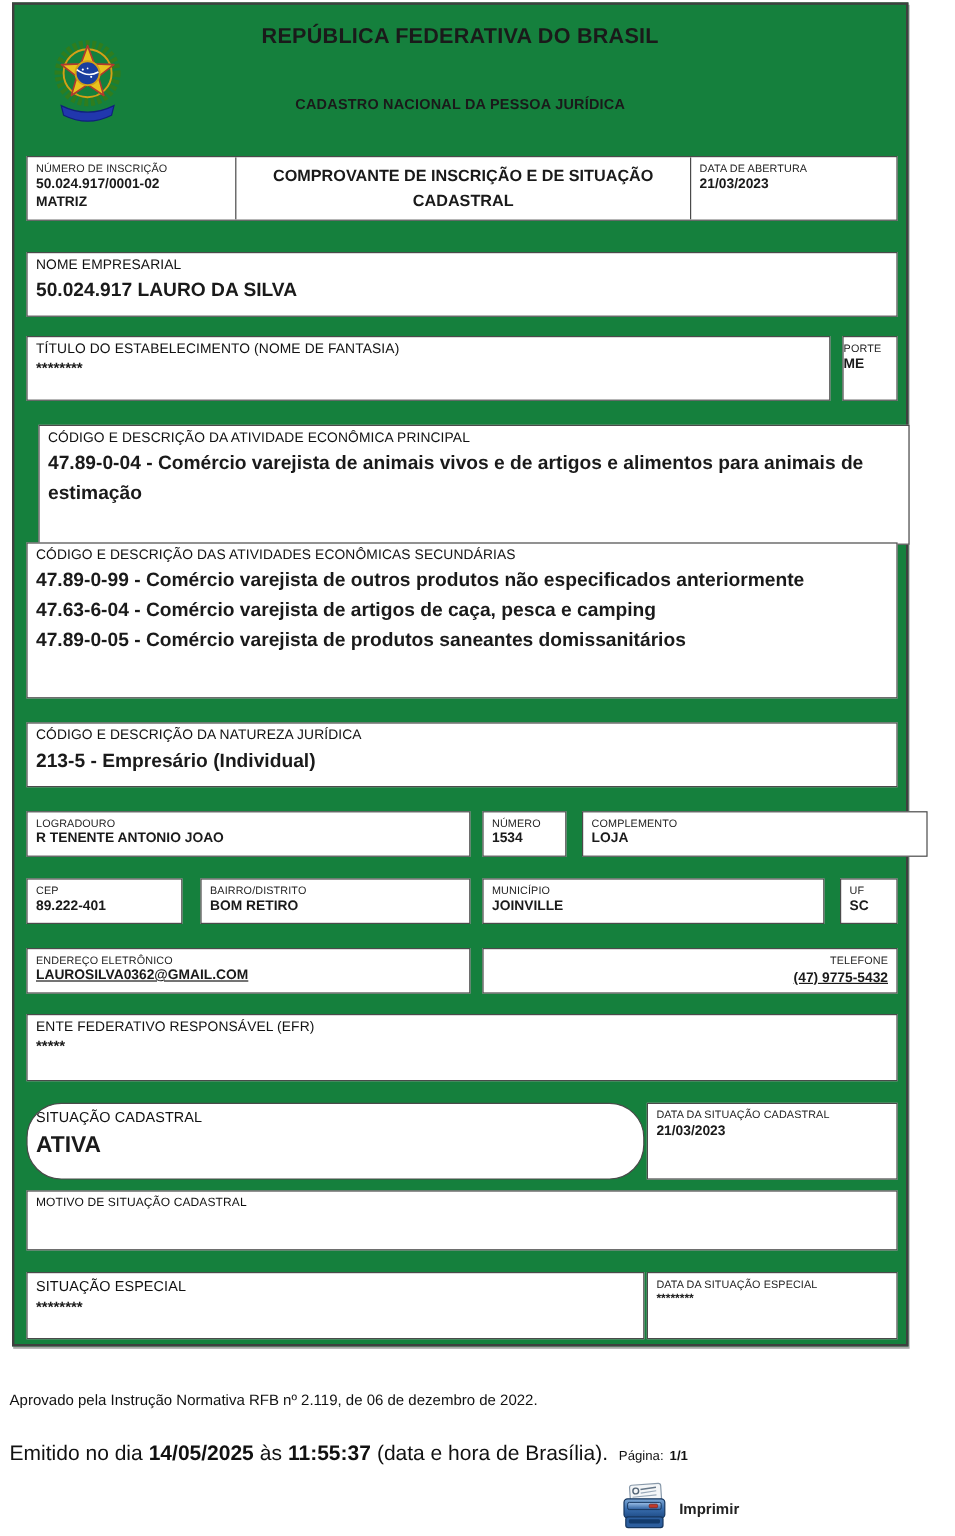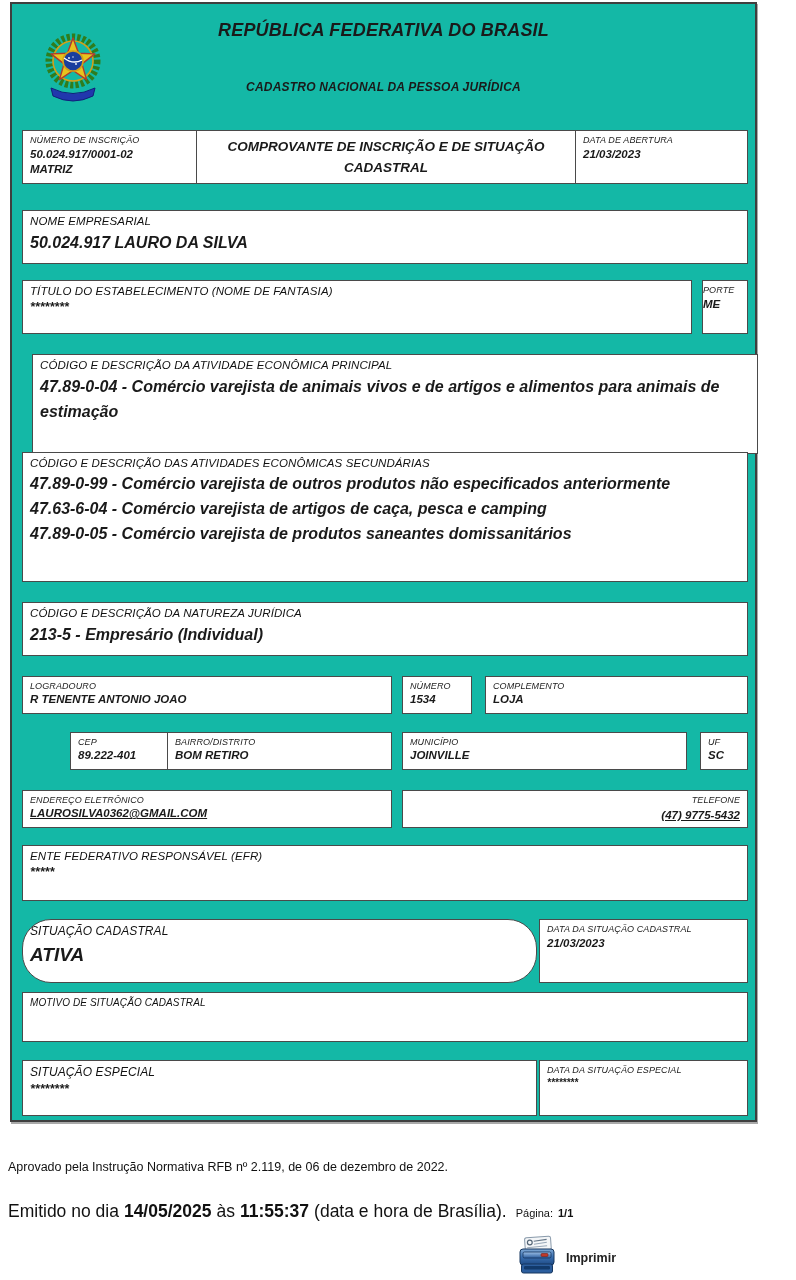--- a/index.html
+++ b/index.html
@@ -11,22 +11,21 @@
     position: relative;
     overflow: hidden;
   }
   .page { position: absolute; left: 0; top: 0; width: 796px; height: 1280px; }
 
   
   .frame {
     position: absolute; left: 10px; top: 2px; width: 747px; height: 1120px;
     border: 2px solid #3f3f3f;
     box-shadow: 1px 2px 0 #a9a9a9;
-    background: #14b8a6;
-    font-style: italic;
+    background: #15803d;
   }
 
   
   .emblem { position: absolute; left: 32px; top: 23px; width: 58px; height: 77px; }
   .hdr-title {
     position: absolute; left: 0; top: 16px; width: 100%;
     text-align: center; font-weight: bold; font-size: 18px; letter-spacing: .2px;
   }
   .hdr-subtitle {
     position: absolute; left: 0; top: 76px; width: 100%;
@@ -147,26 +146,26 @@
     </div>
 
     <div class="box" style="left:10px; top:672px; width:370px; height:38px;">
       <div class="lbl-sm">LOGRADOURO</div>
       <div class="val-sm" style="margin-top:2px;">R TENENTE ANTONIO JOAO</div>
     </div>
     <div class="box" style="left:390px; top:672px; width:70px; height:38px;">
       <div class="lbl-sm">NÚMERO</div>
       <div class="val-sm" style="margin-top:2px;">1534</div>
     </div>
-    <div class="box" style="left:473px; top:672px; width:263px; height:38px;">
+    <div class="box" style="left:473px; top:672px; width:288px; height:38px;">
       <div class="lbl-sm">COMPLEMENTO</div>
       <div class="val-sm" style="margin-top:2px;">LOJA</div>
     </div>
 
-    <div class="box" style="left:10px; top:728px; width:130px; height:38px;margin-left:48px;">
+    <div class="box" style="left:10px; top:728px; width:130px; height:38px;">
       <div class="lbl-sm">CEP</div>
       <div class="val-sm" style="margin-top:2px;">89.222-401</div>
     </div>
     <div class="box" style="left:155px; top:728px; width:225px; height:38px;">
       <div class="lbl-sm">BAIRRO/DISTRITO</div>
       <div class="val-sm" style="margin-top:2px;">BOM RETIRO</div>
     </div>
     <div class="box" style="left:390px; top:728px; width:285px; height:38px;">
       <div class="lbl-sm">MUNICÍPIO</div>
       <div class="val-sm" style="margin-top:2px;">JOINVILLE</div>

